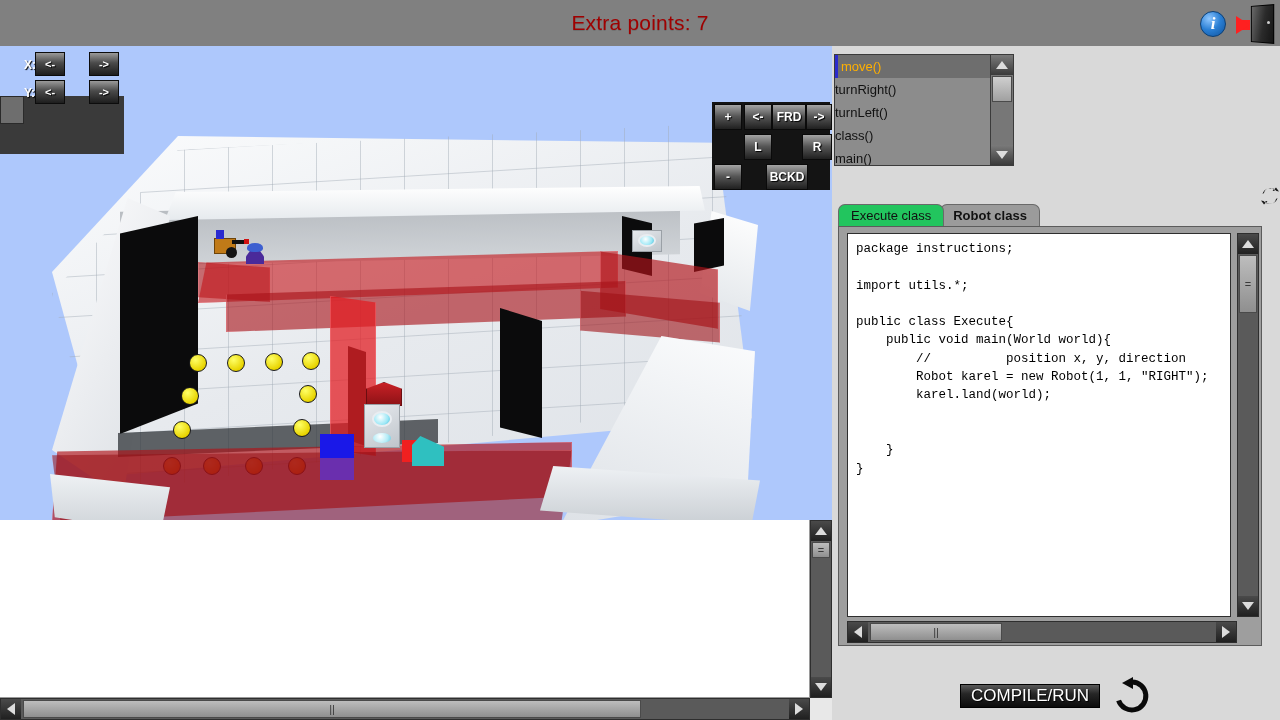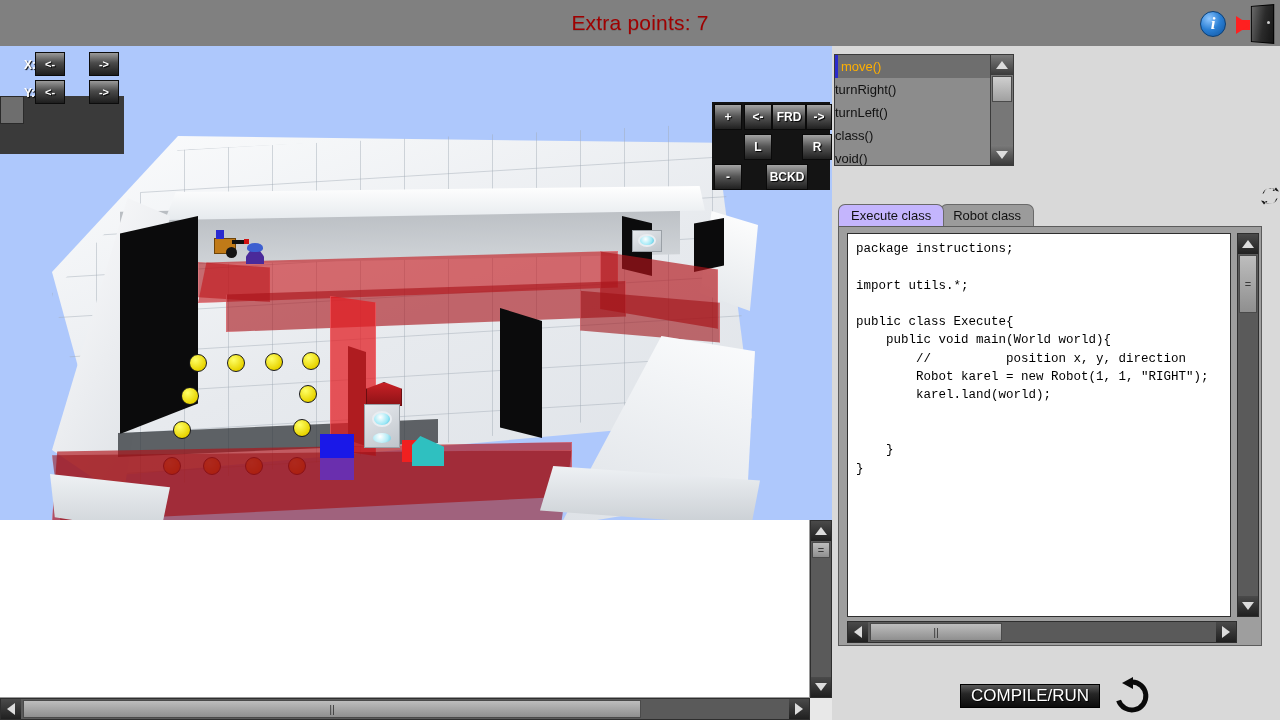--- a/index.html
+++ b/index.html
@@ -315,22 +315,22 @@
     position: absolute; left: 838px; top: 204px; height: 22px;
     display: flex; align-items: flex-end;
   }
   .tab {
     height: 22px; padding: 0 12px; line-height: 22px;
     font-size: 13px; color: #111; cursor: pointer;
     border: 1px solid #6a6a6a; border-bottom: none;
     border-radius: 7px 7px 0 0;
     margin-right: -4px;
   }
-  .tab.active { background: #c4b5fd; z-index: 2; }
-  .tab.inactive { background: #9b9b9b; z-index: 1; }
+  .tab.active { background: #22c55e; z-index: 2; }
+  .tab.inactive { background: #9b9b9b; z-index: 1; font-weight: bold; }
 
   .editor-frame {
     position: absolute; left: 838px; top: 226px; width: 424px; height: 420px;
     background: #9e9e9e; border: 1px solid #5c5c5c;
   }
   .editor-area {
     position: absolute; left: 8px; top: 6px; width: 384px; height: 384px;
     background: #ffffff; border: 1px solid #2e2e2e;
     overflow: hidden;
   }
@@ -487,21 +487,21 @@
     </div>
   </div>
 
   <div class="right-panel"></div>
 
   <div class="method-list">
     <div class="method-item selected">move()</div>
     <div class="method-item">turnRight()</div>
     <div class="method-item">turnLeft()</div>
     <div class="method-item">class()</div>
-    <div class="method-item">void()</div>
+    <div class="method-item">main()</div>
   </div>
   <div class="method-scroll">
     <div class="sb-arrow" style="left:0;top:0;width:22px;height:20px;background:linear-gradient(180deg,#7a7a7a,#3a3a3a);">
       <div class="tri tri-up"></div>
     </div>
     <div class="sb-thumb" style="left:1px;top:21px;width:20px;height:26px;background:linear-gradient(180deg,#cfcfcf,#a0a0a0);"></div>
     <div class="sb-arrow" style="left:0;bottom:0;width:22px;height:20px;background:linear-gradient(180deg,#7a7a7a,#3a3a3a);">
       <div class="tri tri-down"></div>
     </div>
   </div>

